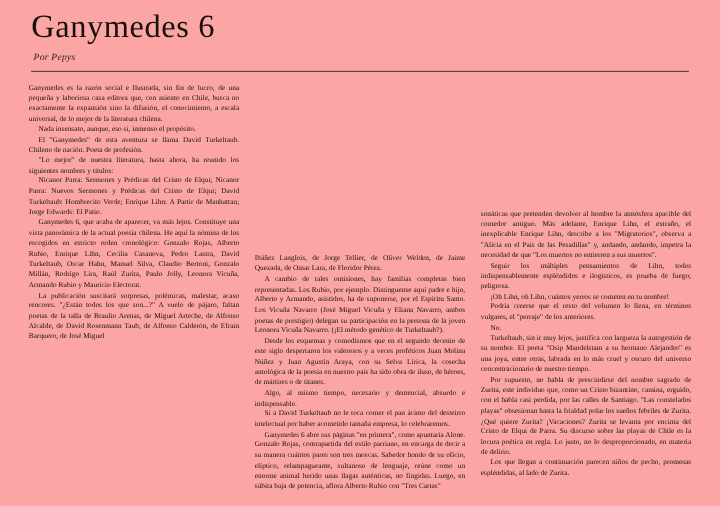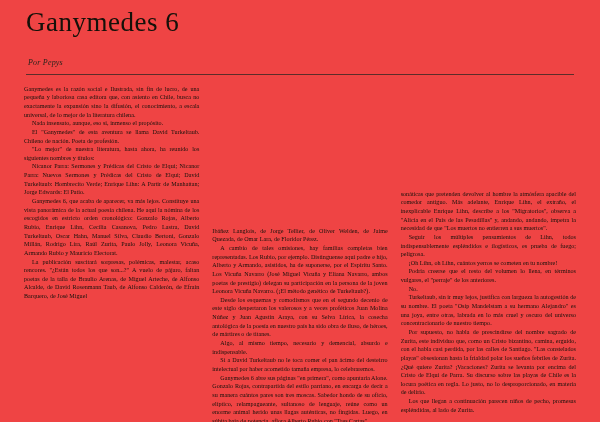--- a/index.html
+++ b/index.html
@@ -11,41 +11,41 @@
     width: 600px;
     height: 422px;
     overflow: hidden;
     font-family: "Liberation Serif", serif;
     color: #18140f;
   }
   .page {
     position: relative;
     width: 600px;
     height: 422px;
-    background: #ef4444;
+    background: #fca5a5;
     padding: 0;
     box-sizing: border-box;
   }
   .masthead {
     padding: 8px 26px 0 26px;
   }
   .title {
     font-family: "Liberation Serif", serif;
     font-size: 27px;
     font-weight: normal;
     letter-spacing: 0.5px;
     margin: 0;
     color: #141109;
     line-height: 1.1;
   }
   .byline {
     font-family: "Liberation Serif", serif;
     font-size: 8px;
     font-style: italic;
-    margin: 20px 0 0 2px;
+    margin: 5px 0 0 2px;
     color: #2a241c;
     letter-spacing: 0.2px;
   }
   .rule {
     height: 1px;
     background: #2b2620;
     margin: 7px 26px 0 26px;
     opacity: 0.75;
   }
   .columns {

